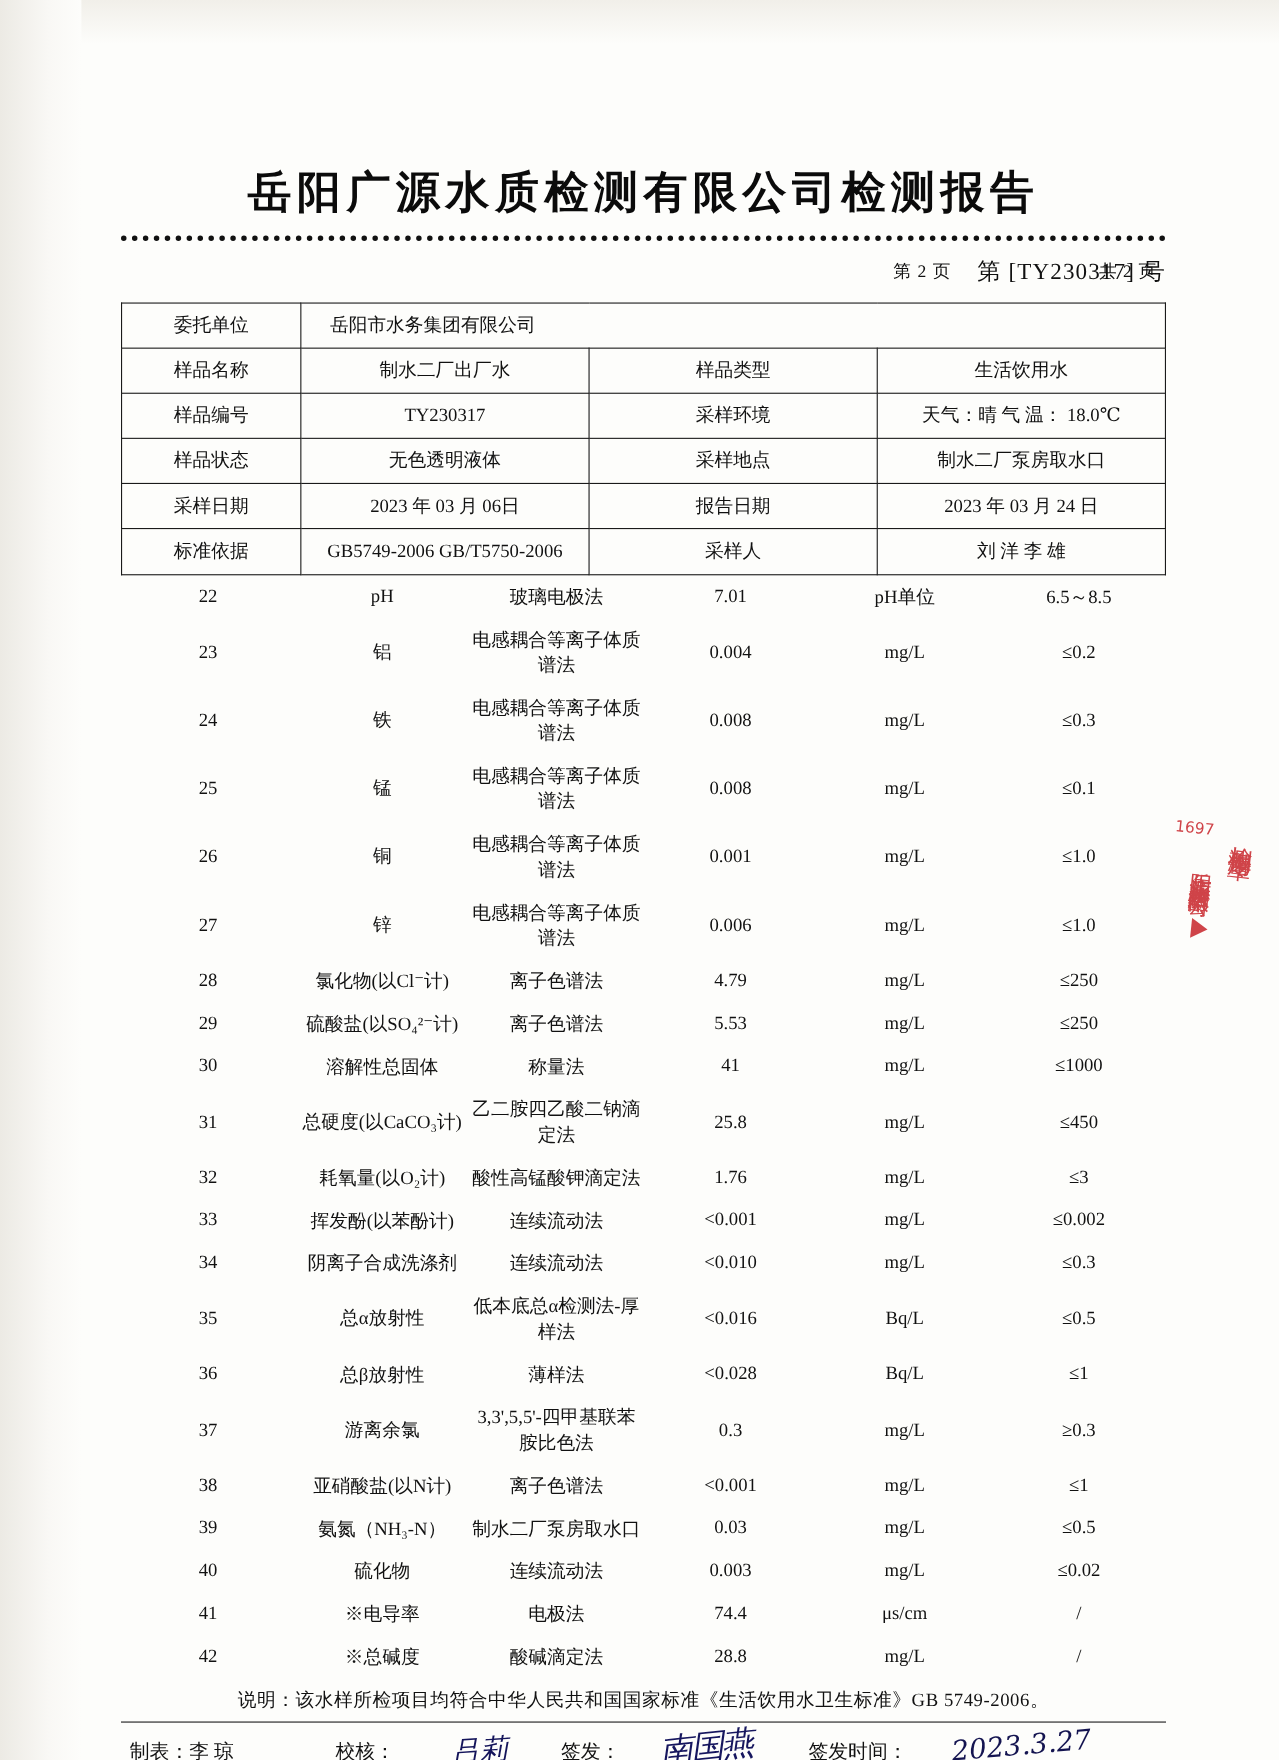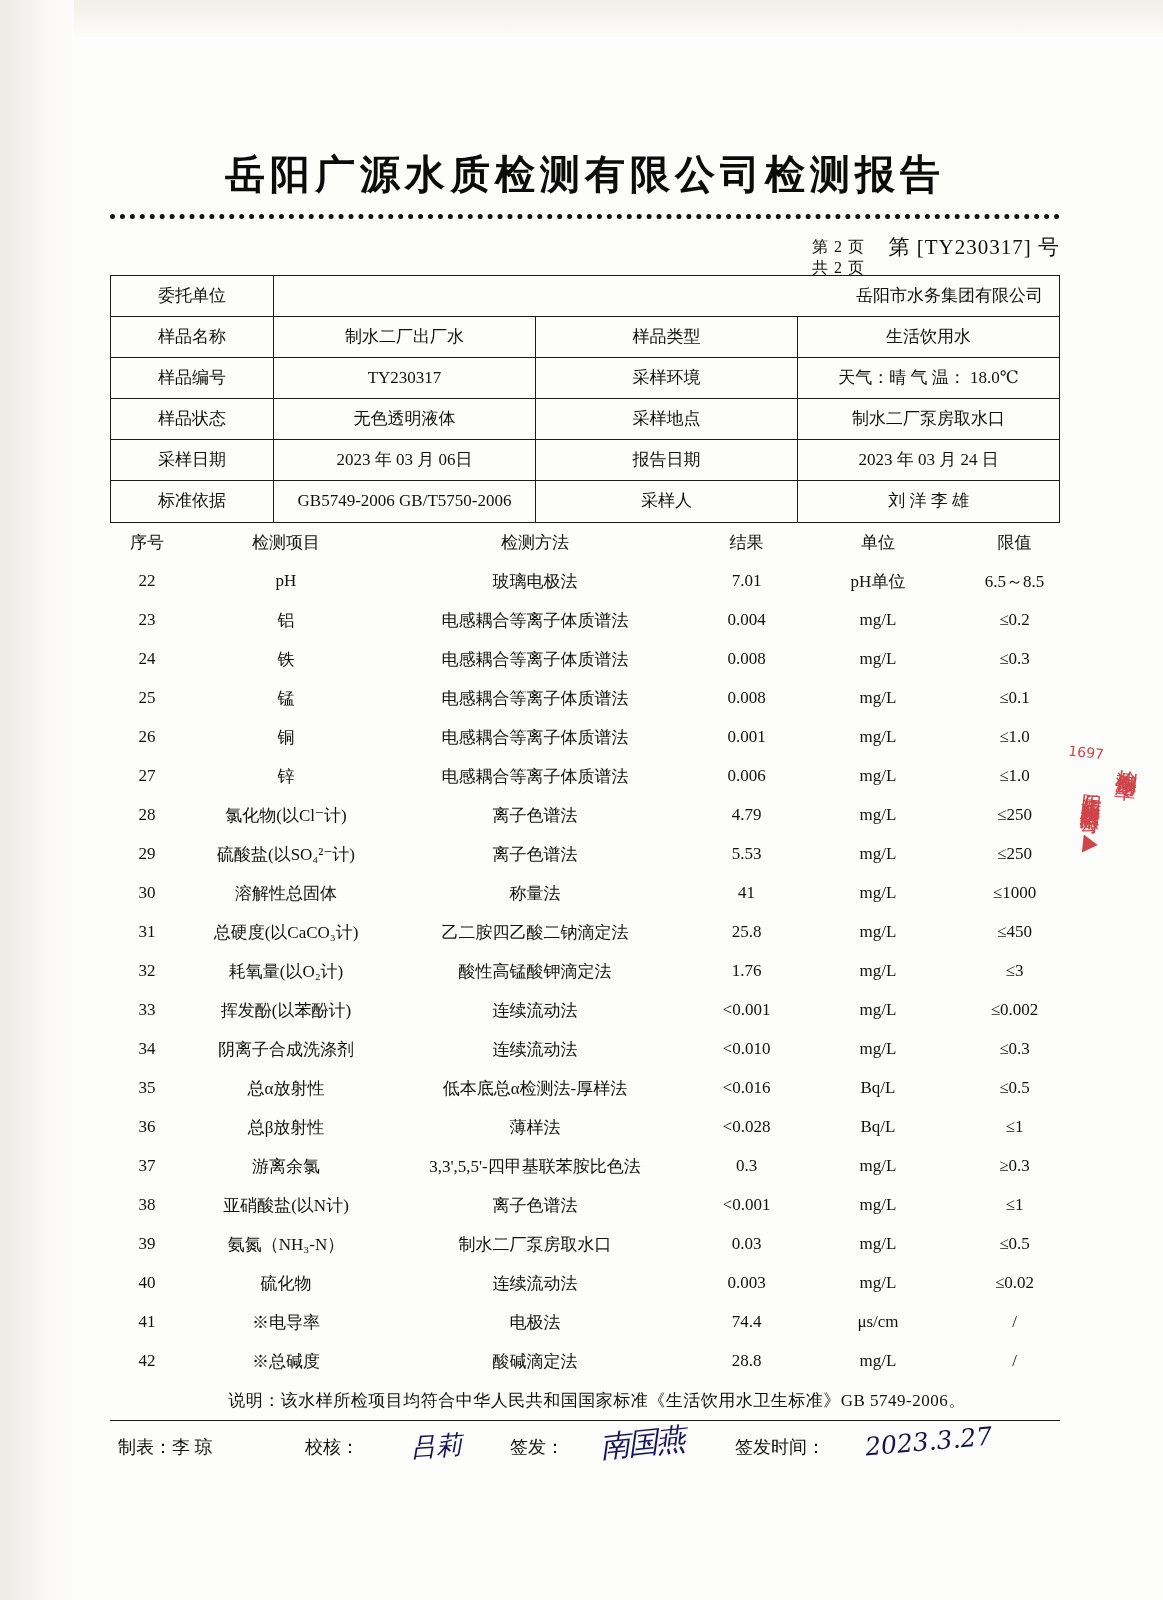--- a/index.html
+++ b/index.html
@@ -69,21 +69,20 @@
   }
   .pageinfo {
     position: absolute;
     right: 8px;
     top: 4px;
     font-size: 16px;
     letter-spacing: 1px;
     width: 240px;
     display: flex;
     justify-content: space-between;
-    flex-direction: column;
   }
   table.main {
     border-collapse: collapse;
     width: 950px;
     margin-top: 6px;
     table-layout: fixed;
   }
   table.main td {
     border: 1px solid #1a1a1a;
     font-size: 17px;
@@ -225,21 +224,21 @@
       <div class="pageinfo">
         <span>第 2 页</span>
         <span>共 2 页</span>
       </div>
     </div>
 
     <table class="main">
       <tbody>
           <tr>
         <td class="meta-label">委托单位</td>
-        <td colspan="3" style="text-align:right;padding-left:26px;">岳阳市水务集团有限公司</td>
+        <td colspan="3" style="text-align:left;padding-left:26px;">岳阳市水务集团有限公司</td>
       </tr>
       <tr>
         <td class="meta-label">样品名称</td>
         <td class="meta-val-wide">制水二厂出厂水</td>
         <td class="meta-label2">样品类型</td>
         <td class="meta-val2">生活饮用水</td>
       </tr>
       <tr>
         <td class="meta-label">样品编号</td>
         <td class="meta-val-wide">TY230317</td>
@@ -262,28 +261,20 @@
         <td class="meta-label">标准依据</td>
         <td class="meta-val-wide">GB5749-2006    GB/T5750-2006</td>
         <td class="meta-label2">采样人</td>
         <td class="meta-val2 sampler-cell">刘 洋      李 雄</td>
       </tr>
     </tbody>
       </table>
 
     <table class="results">
       <tbody>
-          <tr class="results-head">
-        <td class="col-no">序号</td>
-        <td class="col-item">检测项目</td>
-        <td class="col-method">检测方法</td>
-        <td class="col-result">结果</td>
-        <td class="col-unit">单位</td>
-        <td class="col-limit">限值</td>
-      </tr>
       <tr>
             <td>22</td>
             <td>pH</td>
             <td>玻璃电极法</td>
             <td>7.01</td>
             <td>pH单位</td>
             <td>6.5～8.5</td>
           </tr>
       <tr>
             <td>23</td>

